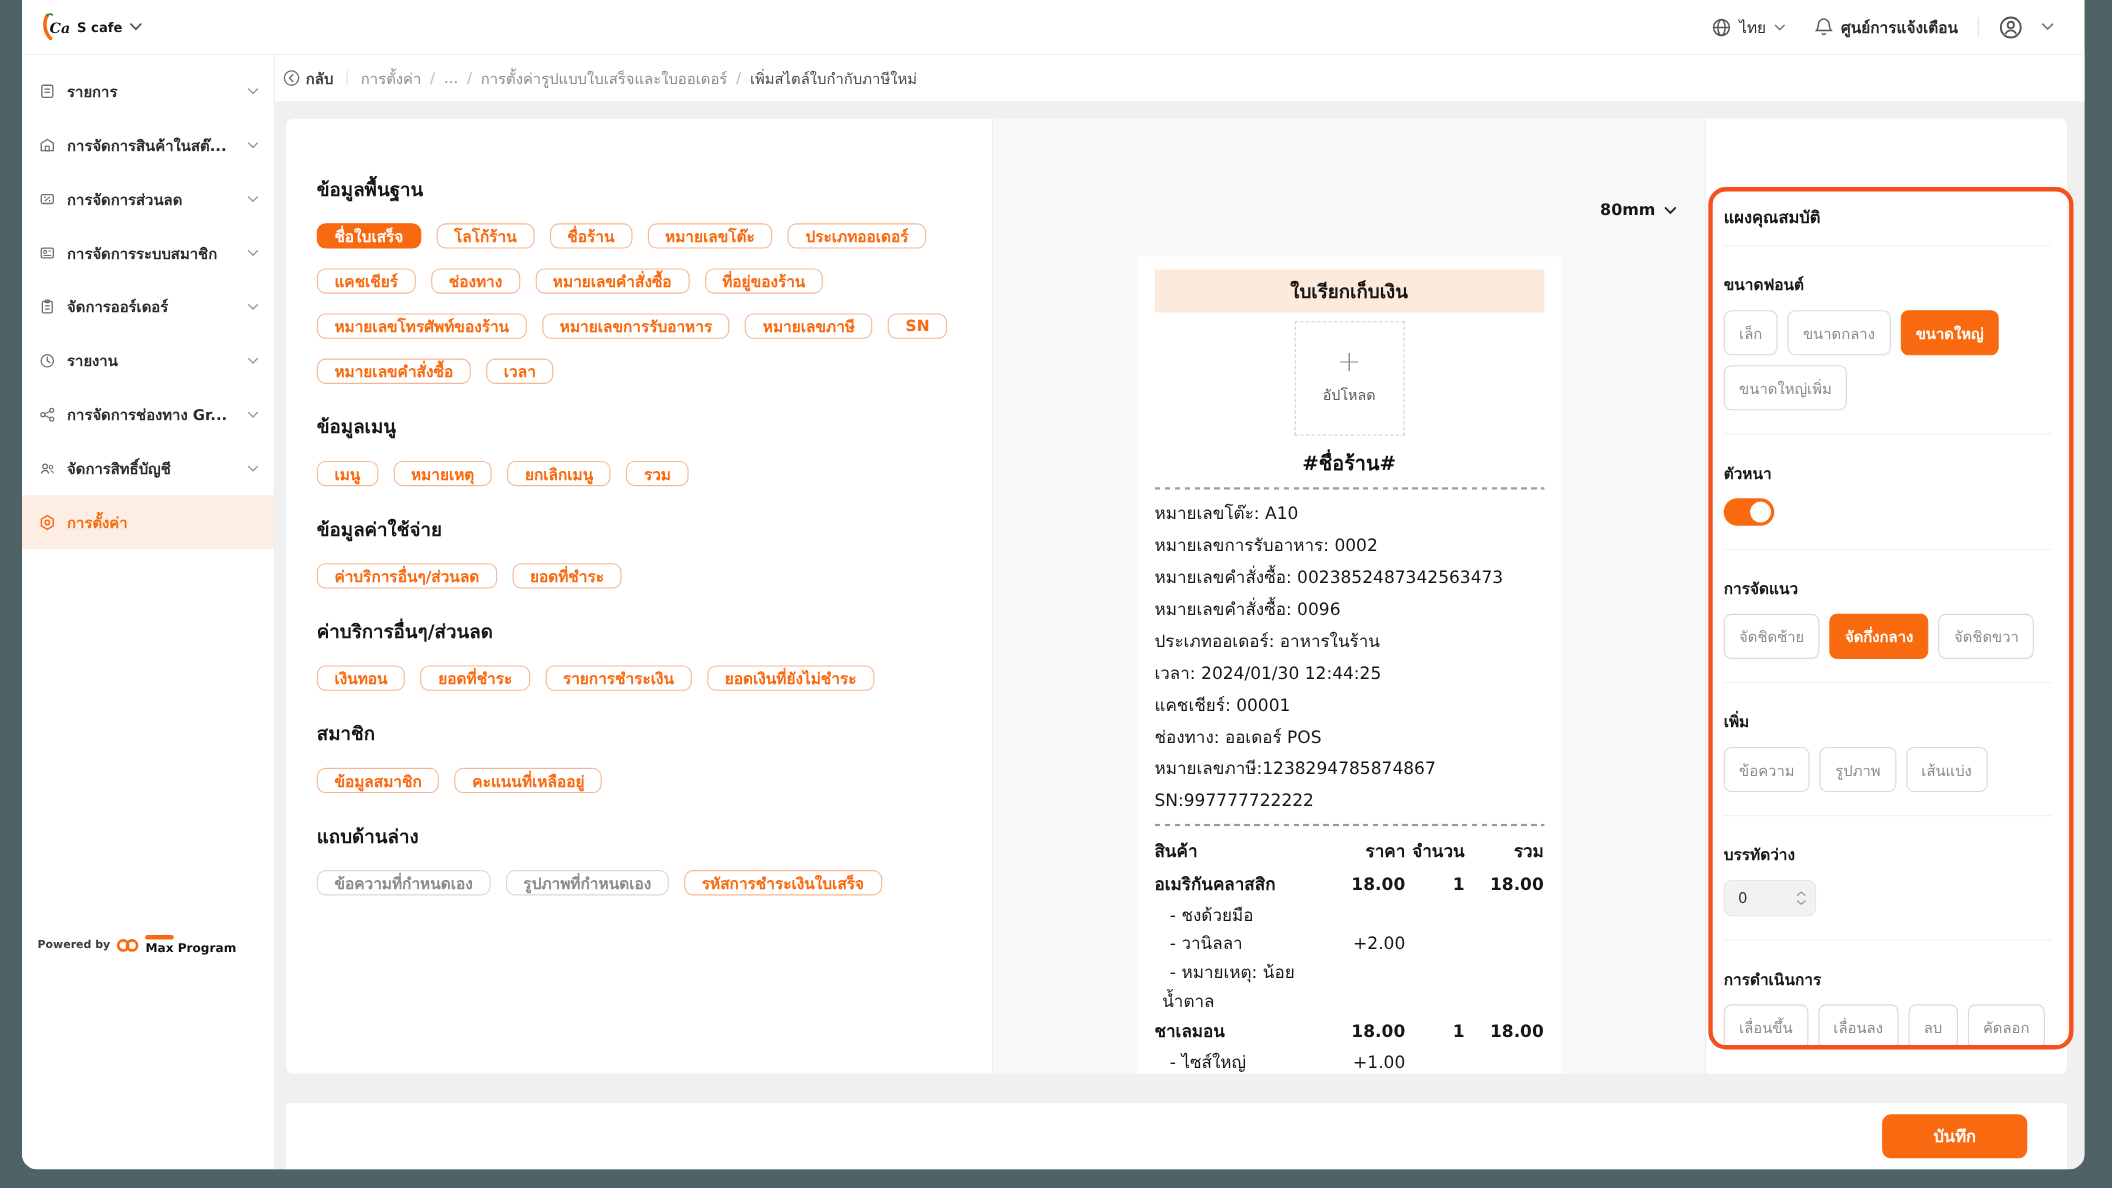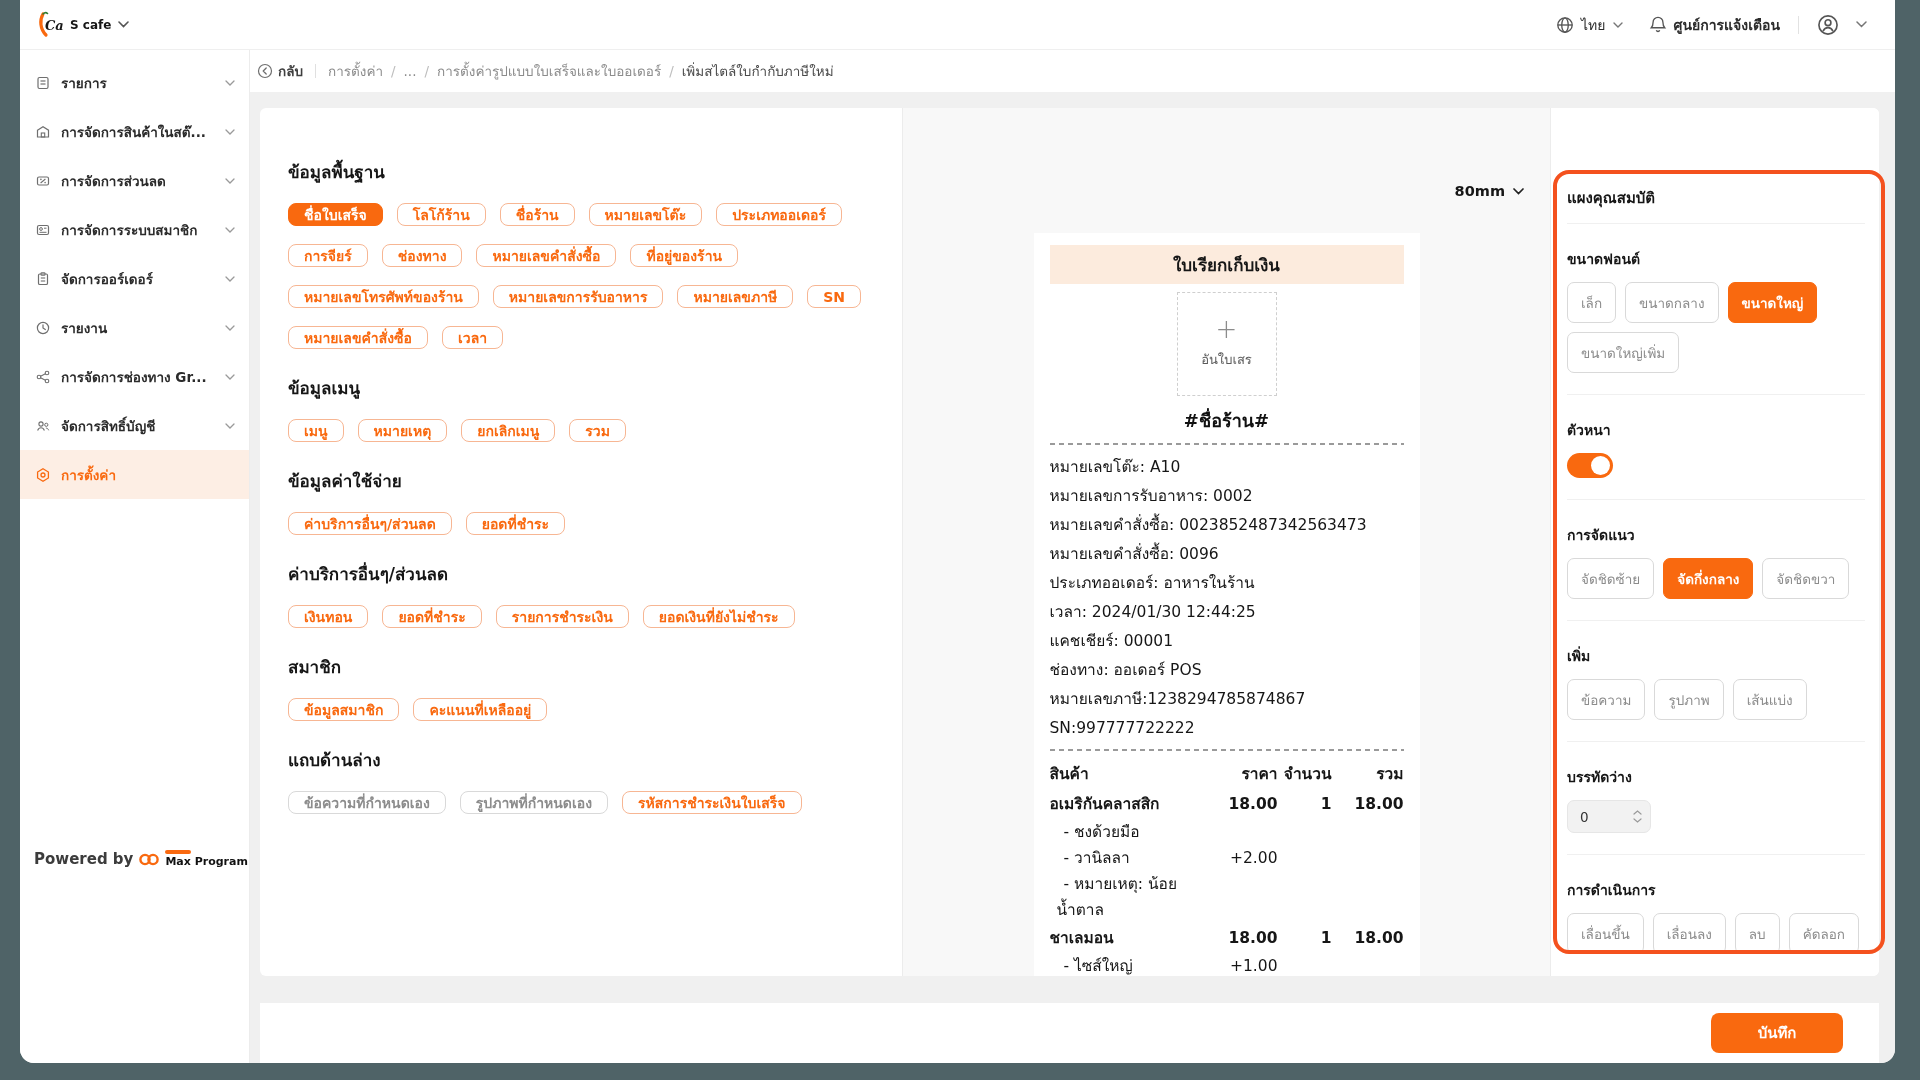--- a/index.html
+++ b/index.html
@@ -19,21 +19,21 @@
 
   
   .sidebar { position:absolute; left:0; top:50px; width:230px; bottom:0; background:#fff; border-right:1px solid #ececec; z-index:10; }
   .snav { padding-top:8px; }
   .sitem { height:49px; display:flex; align-items:center; gap:10px; padding:0 14px 0 15px; color:#2b2b2b; font-size:13.5px; font-weight:600; cursor:pointer; white-space:nowrap; }
   .sitem .ic { flex:0 0 16px; color:#6f6f6f; display:flex; }
   .sitem .sv { margin-left:auto; color:#9a9a9a; }
   .sitem.active { background:#FDEEE4; color:#F9690F; }
   .sitem.active .ic { color:#F9690F; }
   .sfoot { position:absolute; left:14px; top:800px; display:flex; align-items:center; gap:5px; }
-  .sfoot .pb { font-size:15px; font-weight:700; color:#3c3c3c; }
+  .sfoot .pb { font-size:10px; font-weight:700; color:#3c3c3c; }
   .sfoot .mxcol { display:flex; flex-direction:column; gap:1px; }
   .sfoot .mini-bar { width:26px; height:4px; background:#F9690F; border-radius:2px; }
   .sfoot .mx { font-size:11px; font-weight:800; color:#111; }
 
   
   .main { position:absolute; left:230px; top:50px; right:0; bottom:0; background:#f0f0f0; }
   .crumbbar { height:42px; background:#fff; display:flex; align-items:center; padding-left:7px; font-size:13.5px; color:#8c8c8c; gap:8px; }
   .back { display:flex; align-items:center; gap:5px; color:#3f3f3f; font-weight:600; cursor:pointer; }
   .crumb-div { width:1px; height:14px; background:#e0e0e0; margin:0 4px; }
   .seg { cursor:pointer; }
@@ -332,21 +332,21 @@
       <div class="tags">
         <div class="sec-title first">ข้อมูลพื้นฐาน</div>
         <div class="trow">
           <span class="tag active">ชื่อใบเสร็จ</span>
           <span class="tag">โลโก้ร้าน</span>
           <span class="tag">ชื่อร้าน</span>
           <span class="tag">หมายเลขโต๊ะ</span>
           <span class="tag">ประเภทออเดอร์</span>
         </div>
         <div class="trow">
-          <span class="tag">การจียร์</span>
+          <span class="tag">แคชเชียร์</span>
           <span class="tag">ช่องทาง</span>
           <span class="tag">หมายเลขคำสั่งซื้อ</span>
           <span class="tag">ที่อยู่ของร้าน</span>
         </div>
         <div class="trow">
           <span class="tag">หมายเลขโทรศัพท์ของร้าน</span>
           <span class="tag">หมายเลขการรับอาหาร</span>
           <span class="tag">หมายเลขภาษี</span>
           <span class="tag">SN</span>
         </div>
@@ -397,21 +397,21 @@
           <span>
             <svg width="11" height="7" viewBox="0 0 11 7">
                 <polyline points="1,1 5.5,5.5 10,1" fill="none" stroke="#222" stroke-width="1.7" stroke-linecap="round"></polyline>
               </svg>
           </span>
         </div>
         <div class="paper">
           <div class="rtitle">ใบเรียกเก็บเงิน</div>
           <div class="upl">
             <span class="plus">+</span>
-            <span>อันใบเสร</span>
+            <span>อัปโหลด</span>
           </div>
           <div class="shopname">#ชื่อร้าน#</div>
           <div class="dash"></div>
           <div class="rline">หมายเลขโต๊ะ: A10</div>
           <div class="rline">หมายเลขการรับอาหาร: 0002</div>
           <div class="rline">หมายเลขคำสั่งซื้อ: 0023852487342563473</div>
           <div class="rline">หมายเลขคำสั่งซื้อ: 0096</div>
           <div class="rline">ประเภทออเดอร์: อาหารในร้าน</div>
           <div class="rline">เวลา: 2024/01/30 12:44:25</div>
           <div class="rline">แคชเชียร์: 00001</div>

